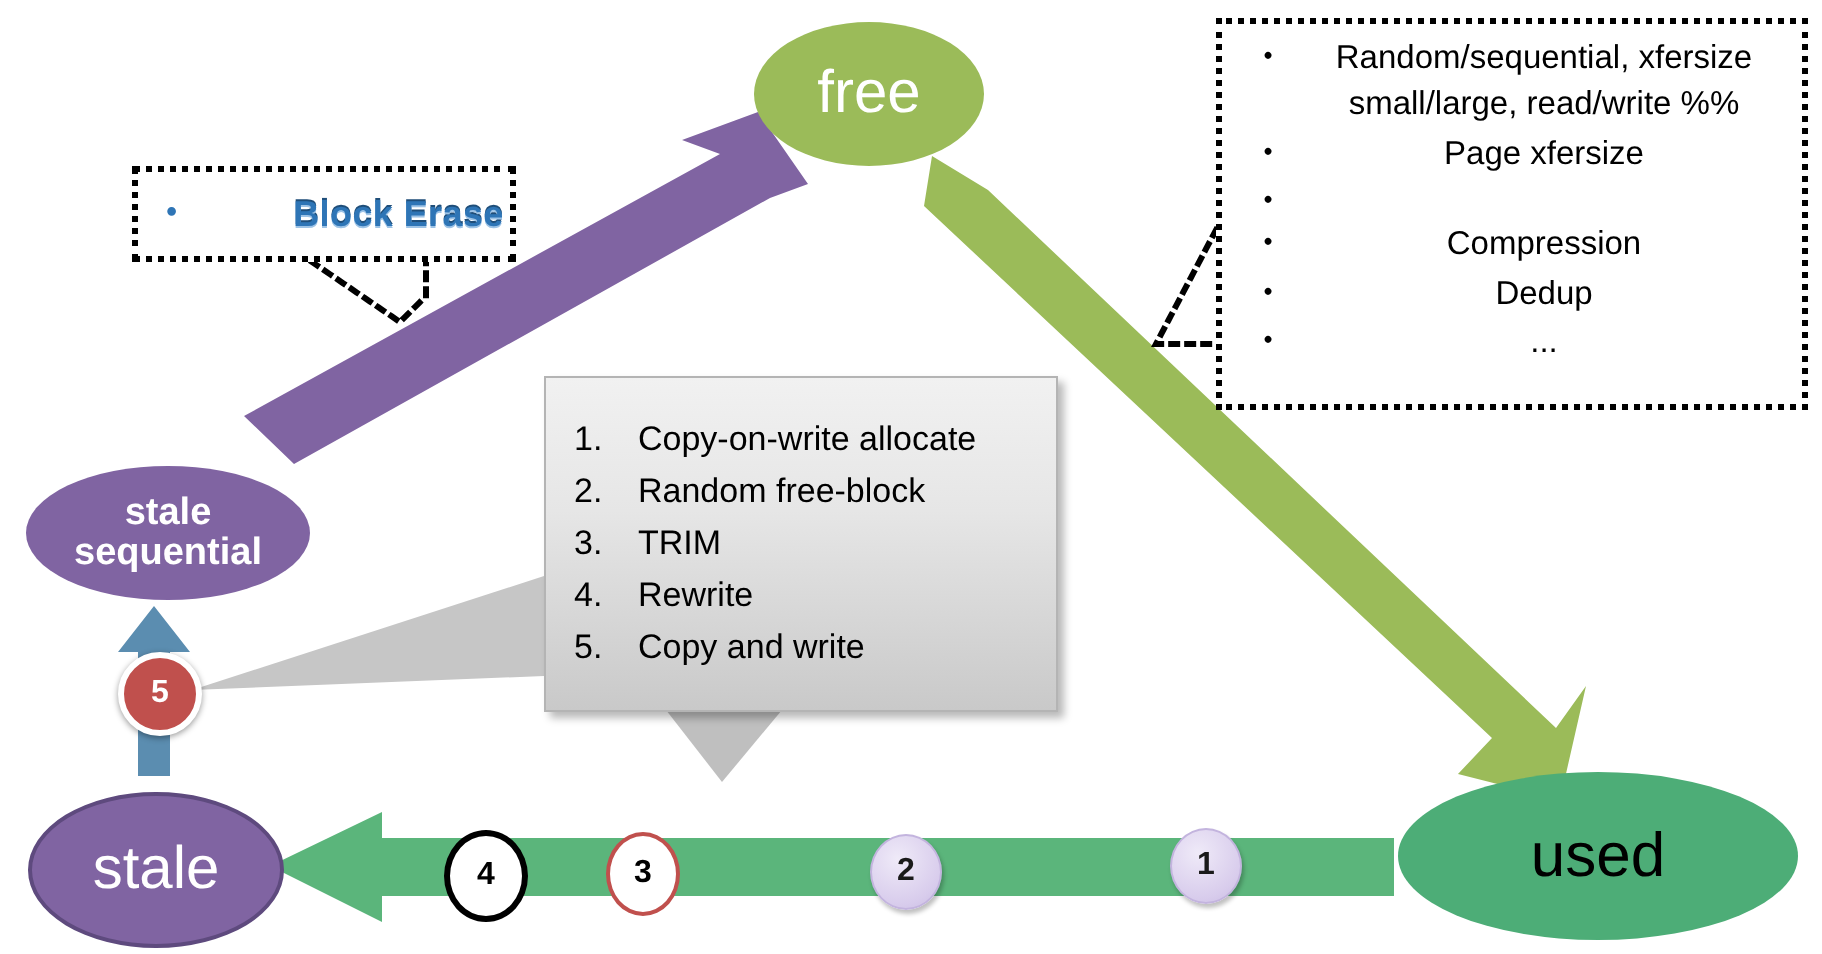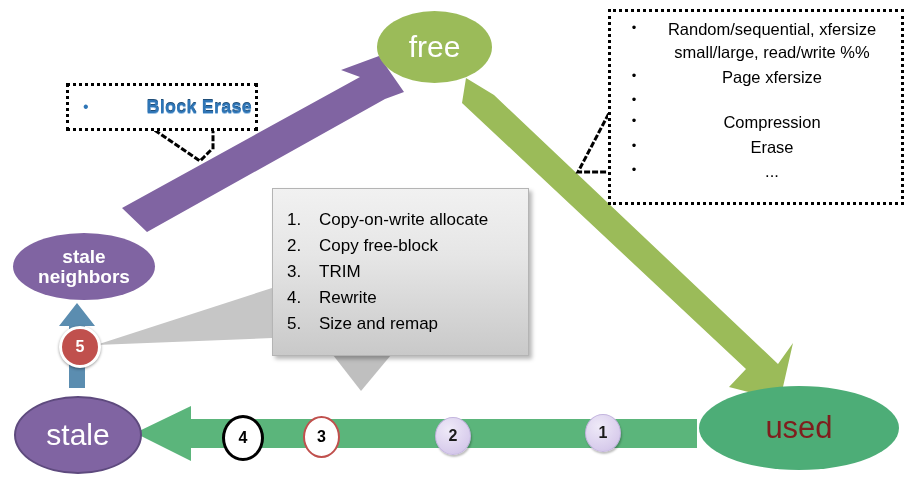--- a/index.html
+++ b/index.html
@@ -33,21 +33,21 @@
   }
   #node-free {
     left: 377px; top: 11px; width: 115px; height: 72px;
     background: #9BBB59;
     color: #ffffff;
     font-size: 30px;
   }
   #node-used {
     left: 699px; top: 386px; width: 200px; height: 84px;
     background: #4DAD77;
-    color: #7f1d1d;
+    color: #000000;
     font-size: 31px;
   }
   #node-stale {
     left: 14px; top: 396px; width: 124px; height: 74px;
     background: #8064A2;
     border: 2px solid #5E4A7E;
     color: #ffffff;
     font-size: 30px;
   }
   #node-stale-neighbors {
@@ -215,21 +215,21 @@
     <span class="nlabel">used</span>
   </div>
 
   <div class="node" id="node-stale">
     <span class="nlabel">stale</span>
   </div>
 
   <div class="node" id="node-stale-neighbors">
     <span class="nlabel">
       <span>stale</span><br>
-      <span>neighbors</span>
+      <span>sequential</span>
     </span>
   </div>
 
   <div id="callout-block-erase">
     <span class="bullet">•</span>
     <span class="be-text">Block Erase</span>
   </div>
 
   <div id="callout-factors">
     <ul>
@@ -243,50 +243,50 @@
       </li>
       <li>
         <span class="bullet">•</span>
       </li>
       <li>
         <span class="bullet">•</span>
         <span class="ftext">Compression</span>
       </li>
       <li>
         <span class="bullet">•</span>
-        <span class="ftext">Erase</span>
+        <span class="ftext">Dedup</span>
       </li>
       <li>
         <span class="bullet">•</span>
         <span class="ftext">...</span>
       </li>
     </ul>
   </div>
 
   <div id="callout-methods">
     <ol>
       <li>
         <span class="num">1.</span>
         <span class="mtext">Copy-on-write  allocate</span>
       </li>
       <li>
         <span class="num">2.</span>
-        <span class="mtext">Copy  free-block</span>
+        <span class="mtext">Random  free-block</span>
       </li>
       <li>
         <span class="num">3.</span>
         <span class="mtext">TRIM</span>
       </li>
       <li>
         <span class="num">4.</span>
         <span class="mtext">Rewrite</span>
       </li>
       <li>
         <span class="num">5.</span>
-        <span class="mtext">Size and remap</span>
+        <span class="mtext">Copy and write</span>
       </li>
     </ol>
   </div>
 
   <div class="step step-lavender" id="step-1">
     <span>1</span>
   </div>
   <div class="step step-lavender" id="step-2">
     <span>2</span>
   </div>

